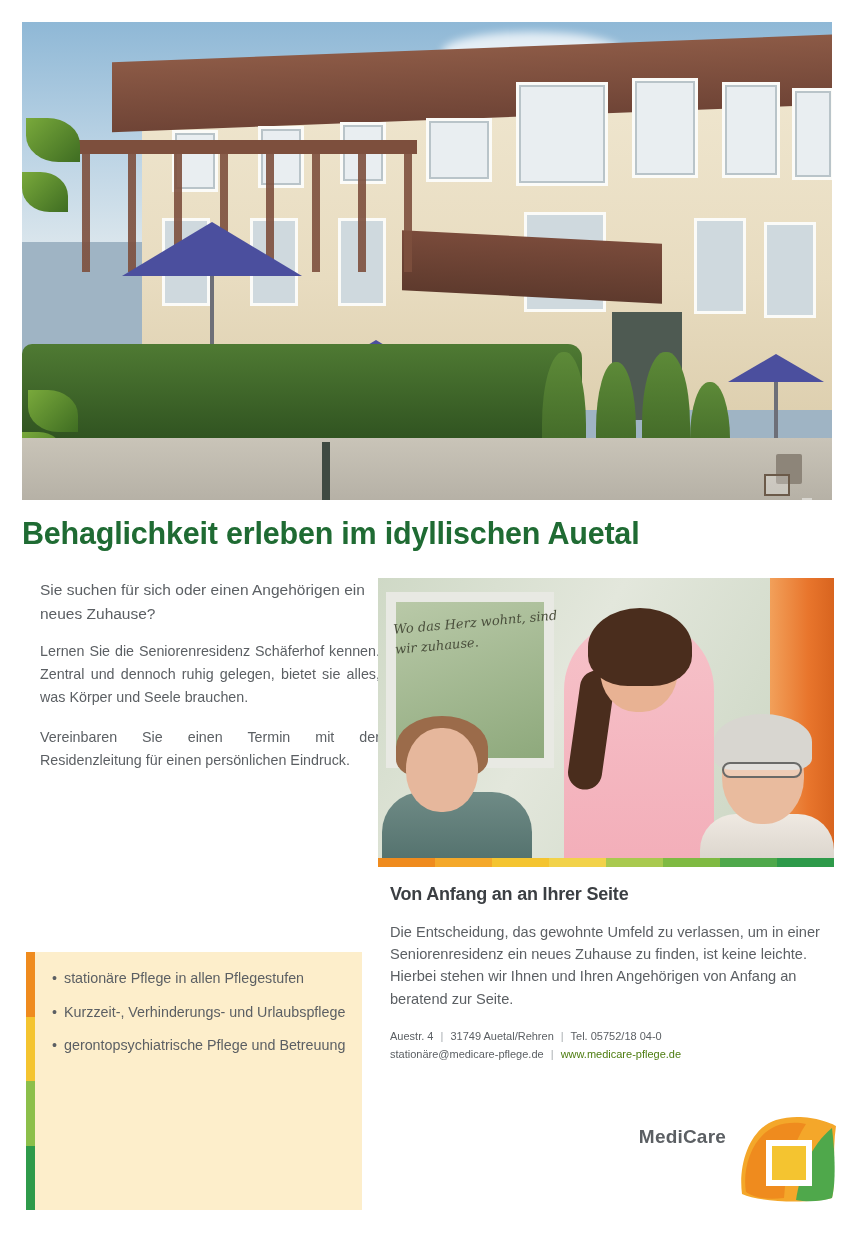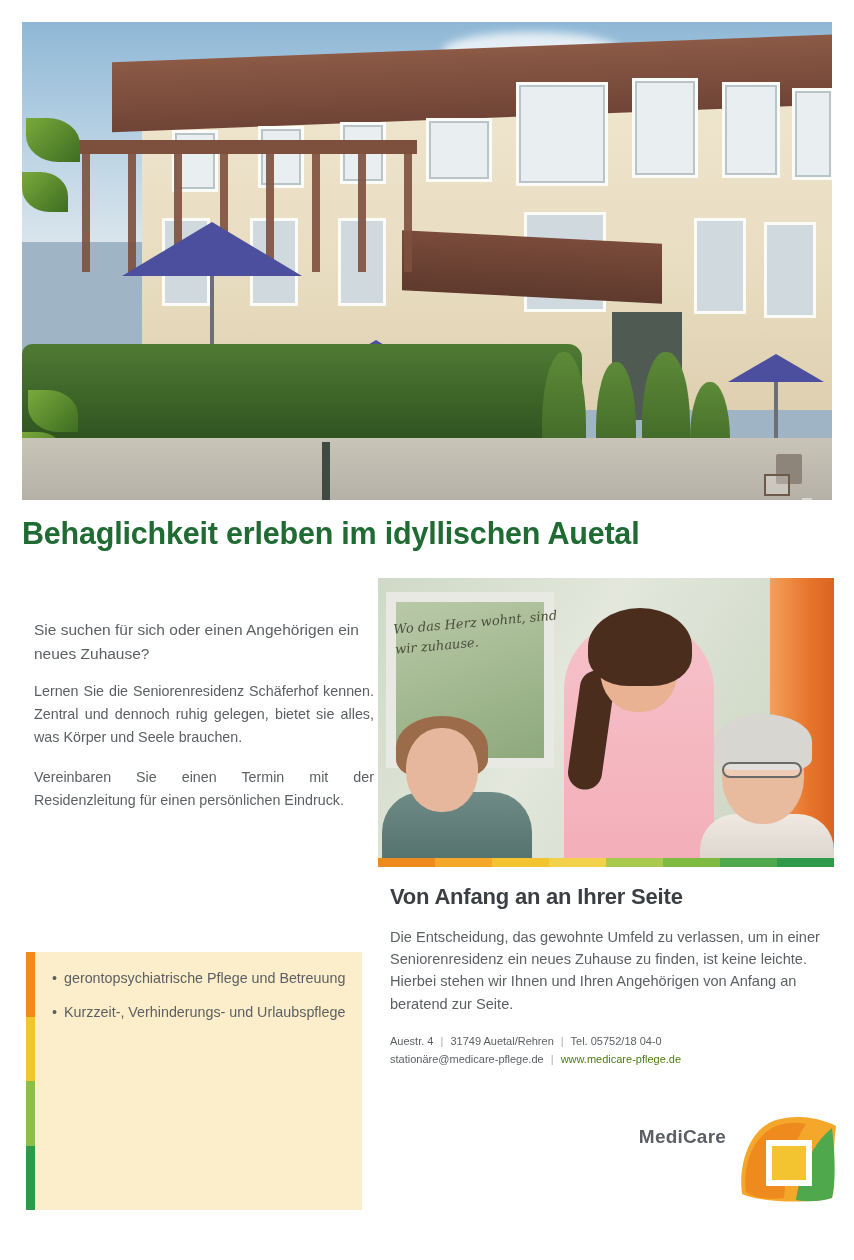--- a/index.html
+++ b/index.html
@@ -93,21 +93,21 @@
 
   
   .headline {
     position:absolute; left:22px; top:516px; width:812px;
     font-size: 30.5px; font-weight: bold; color:#1f6b33;
     letter-spacing:-0.2px;
   }
 
   
   .left-col {
-    position:absolute; left:34px; top:578px; width:340px;margin-top:40px;
+    position:absolute; left:40px; top:578px; width:340px;
   }
   .lead {
     font-size: 15.5px; color:#5b5f63; line-height:1.55;
     margin-bottom: 14px;
   }
   .body-txt {
     font-size: 14.3px; color:#5b5f63; line-height:1.62;
     text-align: justify;
   }
   .body-txt p { margin-bottom: 0; }
@@ -211,21 +211,21 @@
     position:absolute; left:378px; top:858px; width:456px; height:9px;
     display:flex;
   }
   .colorbar span { flex:1 1 0; height:100%; }
 
   
   .right-col {
     position:absolute; left:390px; top:884px; width:444px;
   }
   .sub-head {
-    font-size: 22px; font-weight: bold; color:#3b3f43;
+    font-size: 18px; font-weight: bold; color:#3b3f43;
     margin-bottom: 16px; letter-spacing:-0.2px;
   }
   .right-body {
     font-size: 14.6px; color:#5b5f63; line-height:1.52;
     margin-bottom: 18px;
   }
   .contact-line {
     font-size: 11px; color:#5b5f63; line-height:1.62;
   }
   .contact-line .sep { color:#a8acb0; padding:0 4px; }
@@ -314,22 +314,23 @@
 
   <div class="focus-box">
     <div class="focus-bar">
       <span style="background:#ef8b1e"></span>
       <span style="background:#f4c430"></span>
       <span style="background:#8cbf4a"></span>
       <span style="background:#2e9a4a"></span>
     </div>
     <div class="focus-inner">
       <ul class="focus-list">
+        <li>stationäre Pflege in allen Pflegestufen</li>
+        <li>Kurzzeit-, Verhinderungs- und Urlaubspflege</li>
         <li>gerontopsychiatrische Pflege und Betreuung</li>
-        <li>Kurzzeit-, Verhinderungs- und Urlaubspflege</li>
       </ul>
     </div>
   </div>
 
   <div class="photo2">
     <div class="bg"></div>
     <div class="window-frame"></div>
     <div class="curtain"></div>
     <div class="handwrite">Wo das Herz wohnt, sind wir zuhause.</div>
     <div class="senior-l-body"></div>

